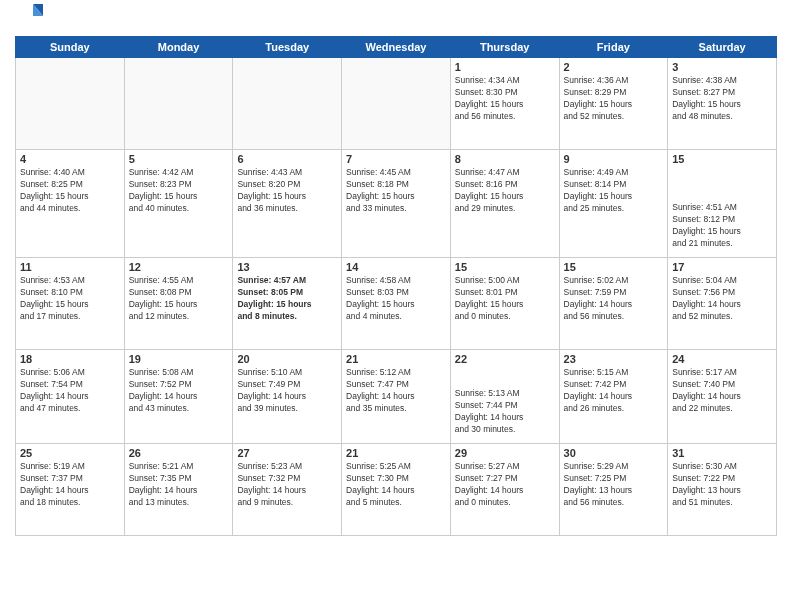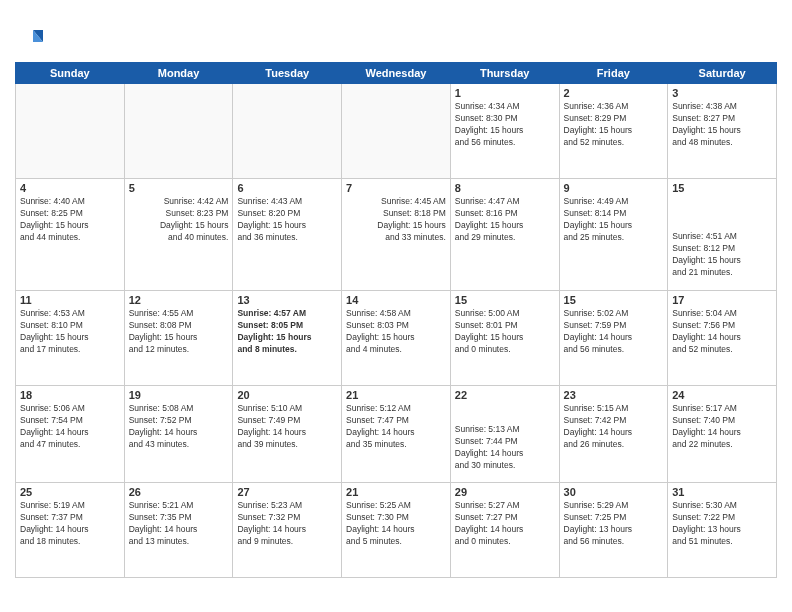--- a/index.html
+++ b/index.html
@@ -5,22 +5,22 @@
     * { margin: 0; padding: 0; box-sizing: border-box; }
     body {
       font-family: Arial, sans-serif;
       background: #fff;
       width: 792px;
       height: 612px;
       overflow: hidden;
     }
     .page {
       width: 792px;
-      height: 604px;
-      padding: 26px 15px;
+      height: 536px;
+      padding: 0 15px;
       display: flex;
       flex-direction: column;
       border-radius: 22px;
     }
     .header {
       display: flex;
       justify-content: space-between;
       align-items: flex-start;
       margin-bottom: 8px;
     }
@@ -165,35 +165,35 @@
         <tr>
           <td>
             <span class="day-number">4</span>
             <div class="day-info" style="white-space: pre-line;">Sunrise: 4:40 AM
 Sunset: 8:25 PM
 Daylight: 15 hours
 and 44 minutes.</div>
           </td>
           <td>
             <span class="day-number">5</span>
-            <div class="day-info" style="white-space: pre-line; text-align: right;">Sunrise: 4:42 AM
+            <div class="day-info" style="white-space: pre-line;">Sunrise: 4:42 AM
 Sunset: 8:23 PM
 Daylight: 15 hours
 and 40 minutes.</div>
           </td>
           <td>
             <span class="day-number">6</span>
             <div class="day-info" style="white-space: pre-line;">Sunrise: 4:43 AM
 Sunset: 8:20 PM
 Daylight: 15 hours
 and 36 minutes.</div>
           </td>
           <td>
             <span class="day-number">7</span>
-            <div class="day-info" style="white-space: pre-line; text-align: right;">Sunrise: 4:45 AM
+            <div class="day-info" style="white-space: pre-line;">Sunrise: 4:45 AM
 Sunset: 8:18 PM
 Daylight: 15 hours
 and 33 minutes.</div>
           </td>
           <td>
             <span class="day-number">8</span>
             <div class="day-info" style="white-space: pre-line;">Sunrise: 4:47 AM
 Sunset: 8:16 PM
 Daylight: 15 hours
 and 29 minutes.</div>

